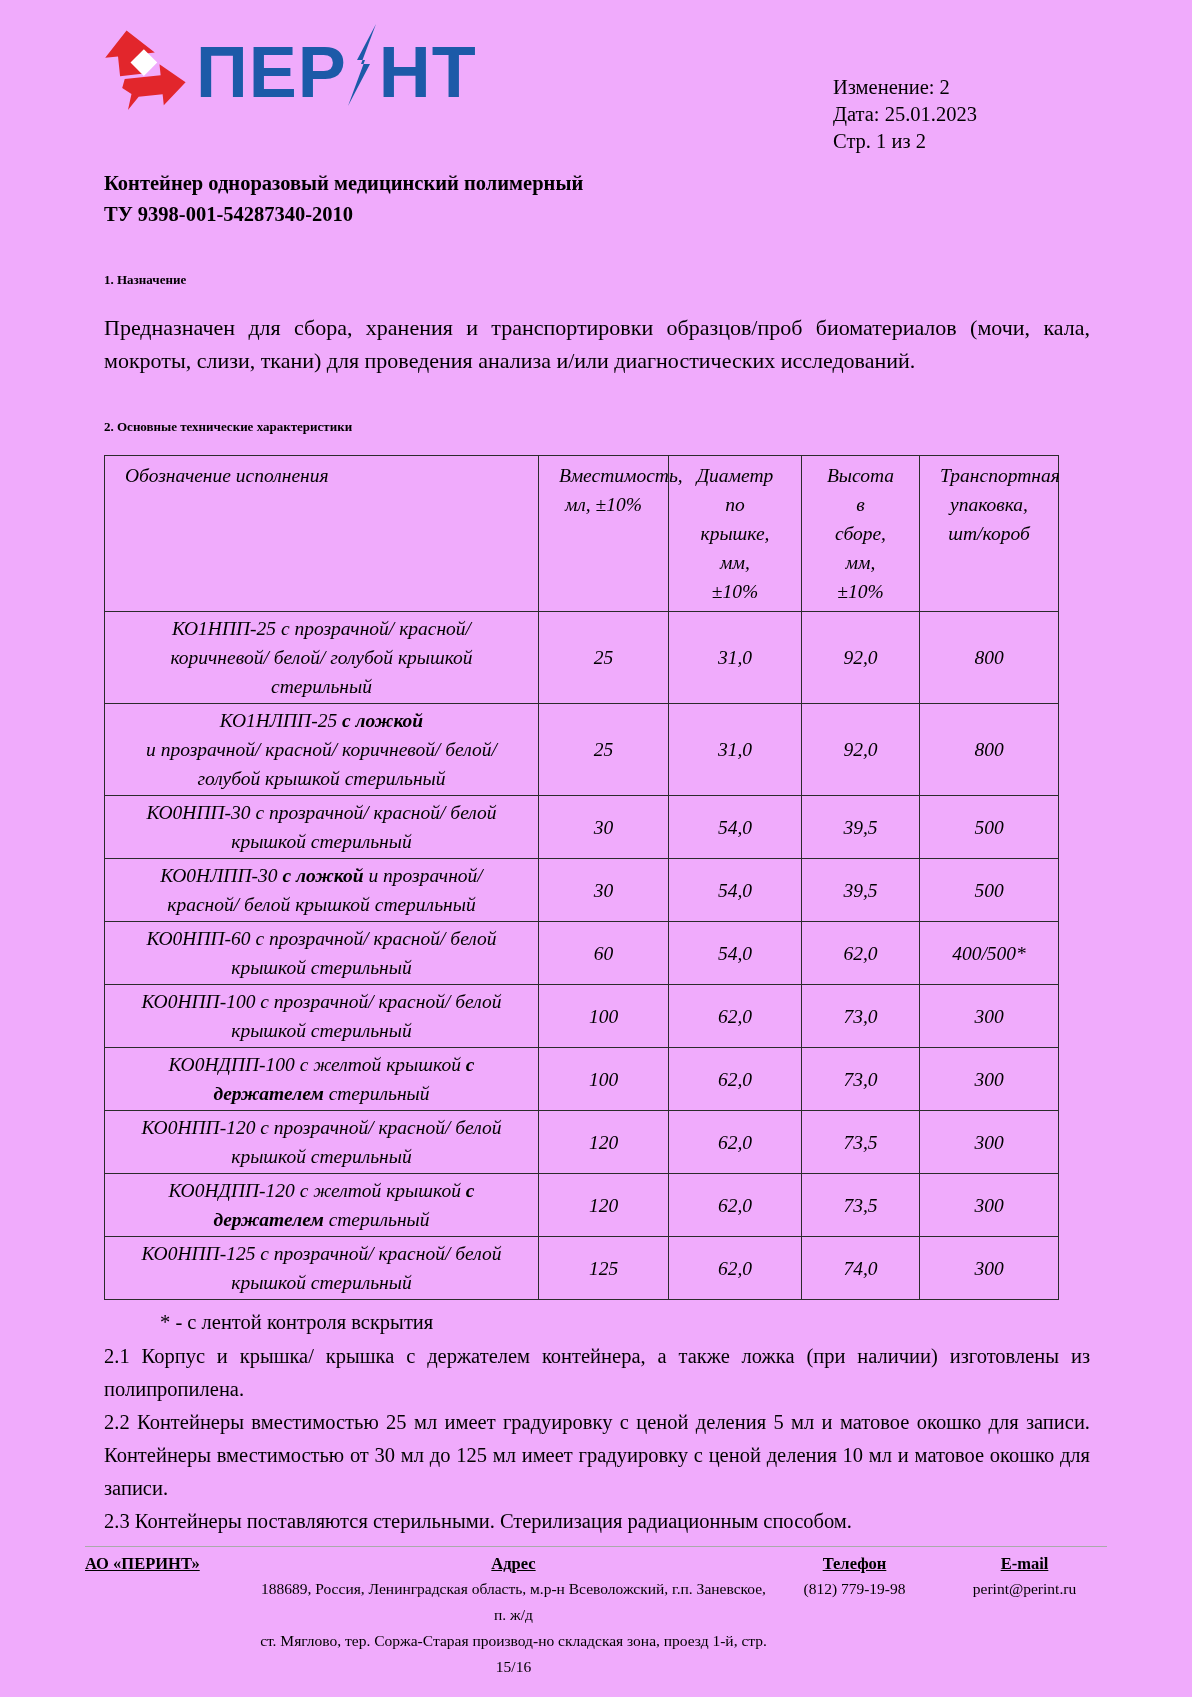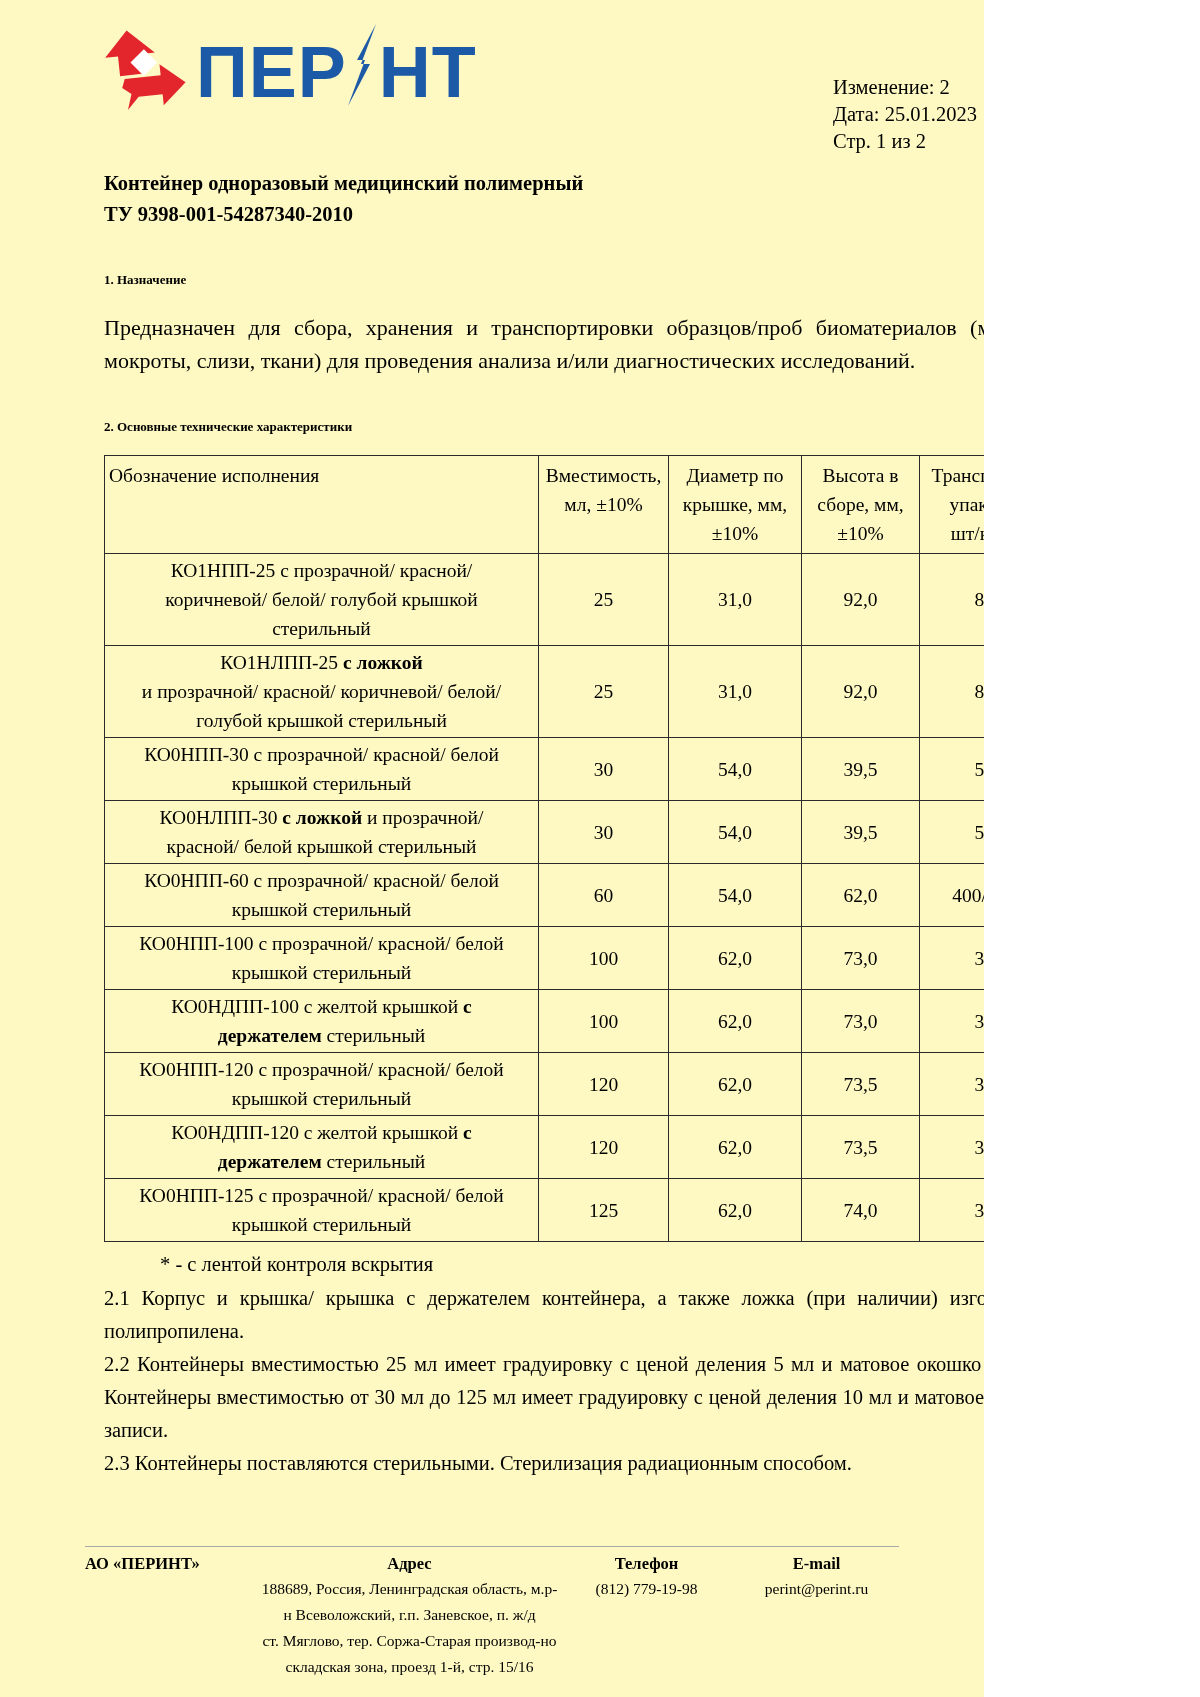--- a/index.html
+++ b/index.html
@@ -1,20 +1,20 @@
 <!DOCTYPE html>
 <html lang="ru"><head>
 <meta charset="utf-8">
 <style>
   html, body { margin: 0; padding: 0; background: #ffffff; }
   .page {
     position: relative;
-    width: 984px;
+    width: 1192px;
     height: 1697px;
-    background: #fef9c3;
+    background: #f0abfc;
     font-family: "Liberation Serif", "DejaVu Serif", serif;
     color: #000;
     overflow: hidden;
   }
 
   
   .logo {
     position: absolute;
     left: 100px;
     top: 28px;
@@ -63,23 +63,24 @@
   
   table.spec {
     margin-top: 14px;
     border-collapse: collapse;
     width: 954px;
     table-layout: fixed;
     font-size: 19.5px;
   }
   table.spec th, table.spec td {
     border: 1px solid #2b2b2b;
-    padding: 2px 4px;
+    padding: 2px 20px;
     line-height: 29px;
     vertical-align: middle;
+    font-style: italic;
   }
   table.spec th {
     font-weight: normal;
     vertical-align: top;
     text-align: center;
     white-space: pre-line;
     padding-top: 5px;
     padding-bottom: 5px;
   }
   table.spec th.h-name { text-align: left; }
@@ -105,21 +106,21 @@
   .footer {
     position: absolute;
     left: 85px;
     right: 85px;
     top: 1546px;
     border-top: 1px solid #aaa;
     padding-top: 5px;
     display: flex;
     align-items: flex-start;
   }
-  .footer .f-label { font-weight: bold; font-size: 16.5px; line-height: 24px; }
+  .footer .f-label { font-weight: bold; font-size: 16.5px; line-height: 24px; text-decoration: underline; }
   .footer .f-val  { font-size: 15.5px; line-height: 26px; }
   .f-company { width: 175px; text-align: left; }
   .f-address { flex: 1; text-align: center; }
   .f-phone   { width: 175px; text-align: center; }
   .f-email   { width: 165px; text-align: center; }
 </style>
 </head>
 <body>
 
 <div class="page">

